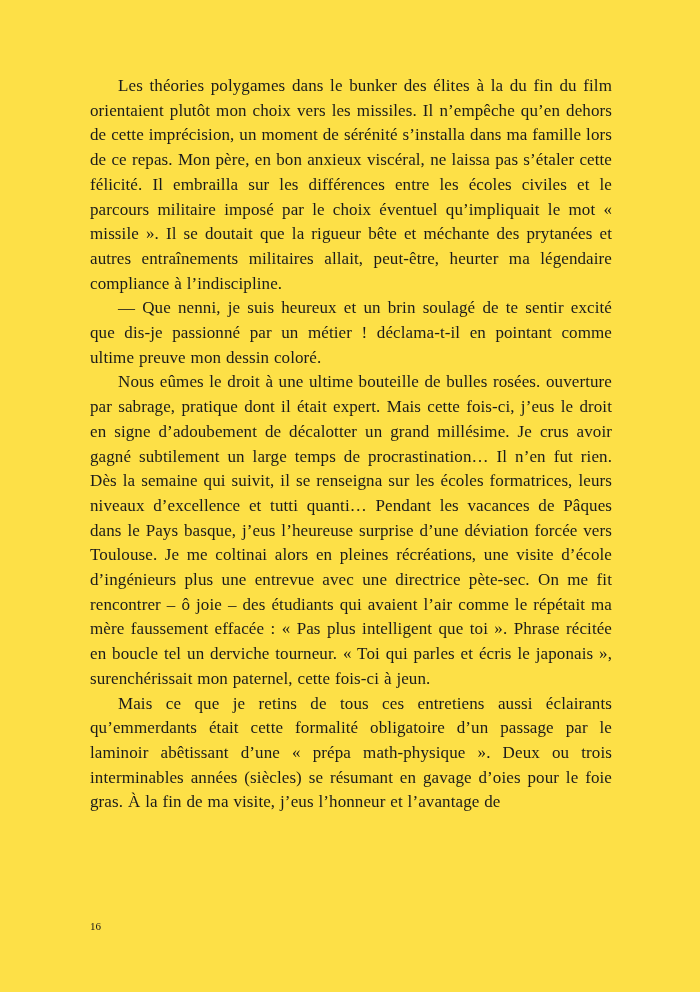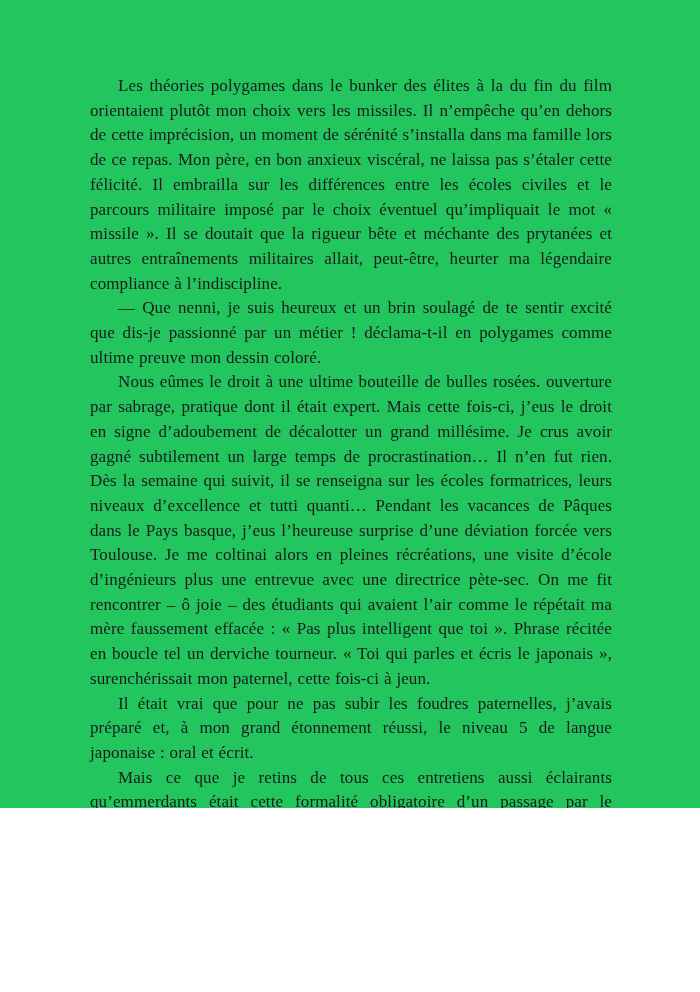--- a/index.html
+++ b/index.html
@@ -13,22 +13,22 @@
     position: relative;
     font-family: "Liberation Serif", "DejaVu Serif", serif;
     color: #1b1b1b;
     -webkit-font-smoothing: antialiased;
   }
   .page {
     position: absolute;
     top: 0;
     left: 0;
     width: 700px;
-    height: 808px;
-    background: #22c55e;
+    height: 992px;
+    background: #fde047;
     overflow: hidden;
   }
   .text-block {
     position: absolute;
     left: 90px;
     top: 74px;
     width: 522px;
     font-size: 17px;
     line-height: 24.7px;
     text-align: justify;
@@ -48,19 +48,18 @@
     line-height: 20px;
     color: #1b1b1b;
   }
 </style>
 </head>
 <body>
 
 <div class="page">
   <div class="text-block">
     <p>Les théories polygames dans le bunker des élites à la du fin du film orientaient plutôt mon choix vers les missiles. Il n’empêche qu’en dehors de cette imprécision, un moment de sérénité s’installa dans ma famille lors de ce repas. Mon père, en bon anxieux viscéral, ne laissa pas s’étaler cette félicité. Il embrailla sur les différences entre les écoles civiles et le parcours militaire imposé par le choix éventuel qu’impliquait le mot « missile ». Il se doutait que la rigueur bête et méchante des prytanées et autres entraînements militaires allait, peut-être, heurter ma légendaire compliance à l’indiscipline.</p>
-    <p>— Que nenni, je suis heureux et un brin soulagé de te sentir excité que dis-je passionné par un métier ! déclama-t-il en polygames comme ultime preuve mon dessin coloré.</p>
+    <p>— Que nenni, je suis heureux et un brin soulagé de te sentir excité que dis-je passionné par un métier ! déclama-t-il en pointant comme ultime preuve mon dessin coloré.</p>
     <p>Nous eûmes le droit à une ultime bouteille de bulles rosées. ouverture par sabrage, pratique dont il était expert. Mais cette fois-ci, j’eus le droit en signe d’adoubement de décalotter un grand millésime. Je crus avoir gagné subtilement un large temps de procrastination… Il n’en fut rien. Dès la semaine qui suivit, il se renseigna sur les écoles formatrices, leurs niveaux d’excellence et tutti quanti… Pendant les vacances de Pâques dans le Pays basque, j’eus l’heureuse surprise d’une déviation forcée vers Toulouse. Je me coltinai alors en pleines récréations, une visite d’école d’ingénieurs plus une entrevue avec une directrice pète-sec. On me fit rencontrer – ô joie – des étudiants qui avaient l’air comme le répétait ma mère faussement effacée : « Pas plus intelligent que toi ». Phrase récitée en boucle tel un derviche tourneur. « Toi qui parles et écris le japonais », surenchérissait mon paternel, cette fois-ci à jeun.</p>
-    <p>Il était vrai que pour ne pas subir les foudres paternelles, j’avais préparé et, à mon grand étonnement réussi, le niveau 5 de langue japonaise : oral et écrit.</p>
     <p>Mais ce que je retins de tous ces entretiens aussi éclairants qu’emmerdants était cette formalité obligatoire d’un passage par le laminoir abêtissant d’une « prépa math-physique ». Deux ou trois interminables années (siècles) se résumant en gavage d’oies pour le foie gras. À la fin de ma visite, j’eus l’honneur et l’avantage de</p>
   </div>
   <div class="page-number">16</div>
 </div>
 
 </body></html>

